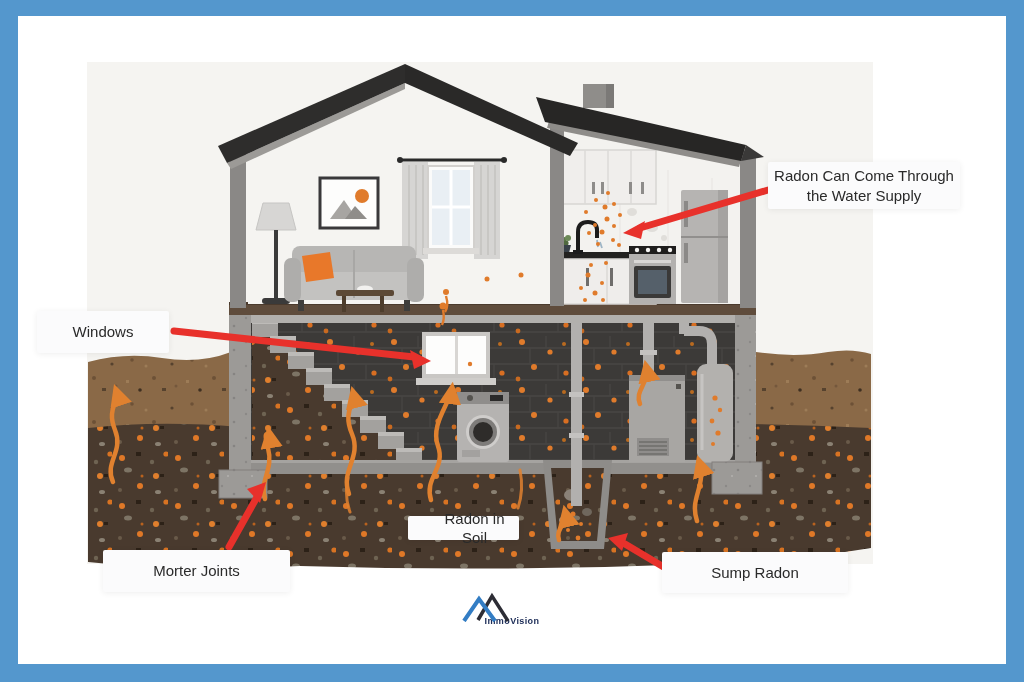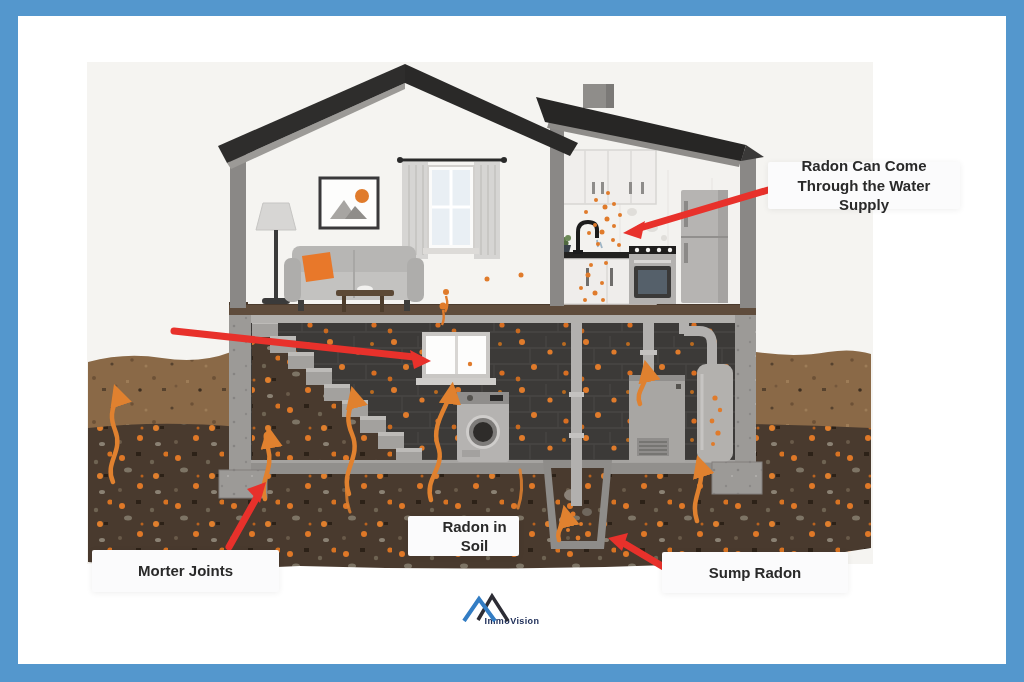--- a/index.html
+++ b/index.html
@@ -17,21 +17,20 @@
   .lbl{
     position:absolute;
     background:#fbfbfc;
     color:#2a2a2a;
     font-size:15px;line-height:1.3;
     display:flex;align-items:center;justify-content:center;text-align:center;
     border-radius:2px;
     box-shadow:0 1px 6px rgba(0,0,0,0.07);
     padding:2px 6px;box-sizing:border-box;
     z-index:5;
-    font-weight:bold;
   }
   #logo{
     position:absolute;left:462px;top:592px;width:100px;height:56px;
     display:flex;flex-direction:column;align-items:center;justify-content:center;
     z-index:5;
   }
   #logo .brand{
     font-size:9px;font-weight:bold;letter-spacing:0.4px;color:#20305a;margin-top:2px;
   }
 </style>
@@ -383,24 +382,27 @@
     <g>
       <line x1="667" y1="569" x2="625" y2="544" stroke="#e8312b" stroke-width="7" stroke-linecap="round"></line>
       <polygon points="608,538 628,533 622,551" fill="#e8312b"></polygon>
     </g>
   </g>
 </svg>
 
 <div class="lbl" style="left:768px;top:162px;width:192px;height:47px;">
   <span>Radon Can Come Through the Water Supply</span>
 </div>
-<div class="lbl" style="left:92px;top:550px;width:187px;height:42px;">
+<div class="lbl" style="left:37px;top:311px;width:132px;height:42px;">
+  <span>Windows</span>
+</div>
+<div class="lbl" style="left:103px;top:550px;width:187px;height:42px;">
   <span>Morter Joints</span>
 </div>
-<div class="lbl" style="left:408px;top:516px;width:111px;height:40px;padding-left:28px;">
+<div class="lbl" style="left:408px;top:516px;width:111px;height:24px;padding-left:28px;">
   <span>Radon in Soil</span>
 </div>
 <div class="lbl" style="left:662px;top:552px;width:186px;height:41px;">
   <span>Sump Radon</span>
 </div>
 
 <div id="logo">
   <svg width="48" height="30" viewBox="0 0 48 30">
     <path d="M16,28 L30,4 L46,29" stroke="#2d2d35" stroke-width="3.5" fill="none"></path>
     <path d="M2,29 L17,7 L33,29" stroke="#337dc4" stroke-width="4" fill="none"></path>

